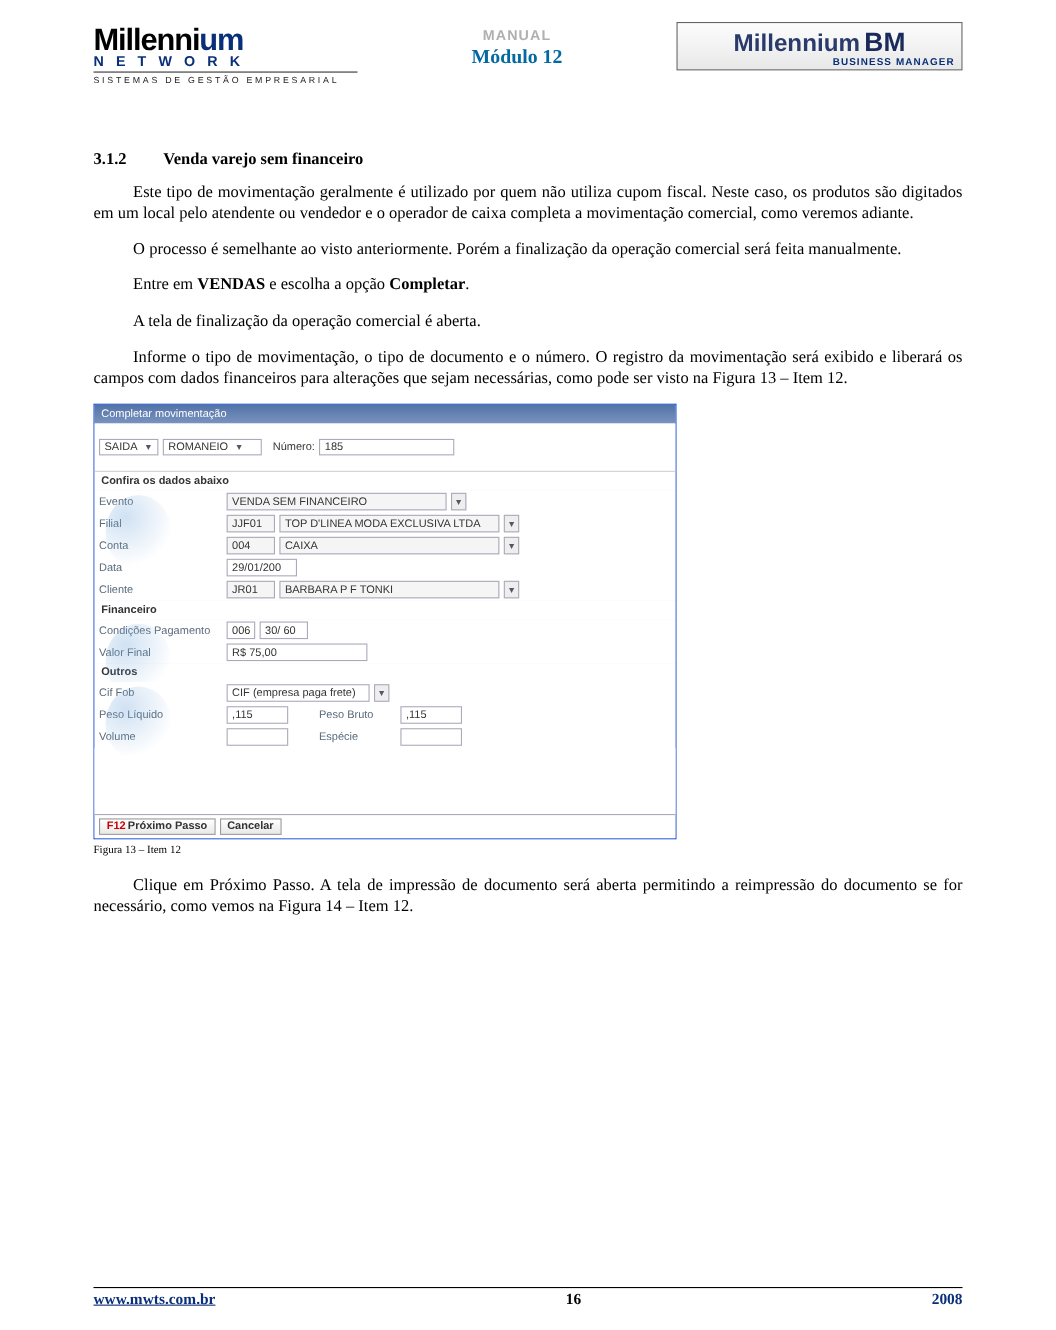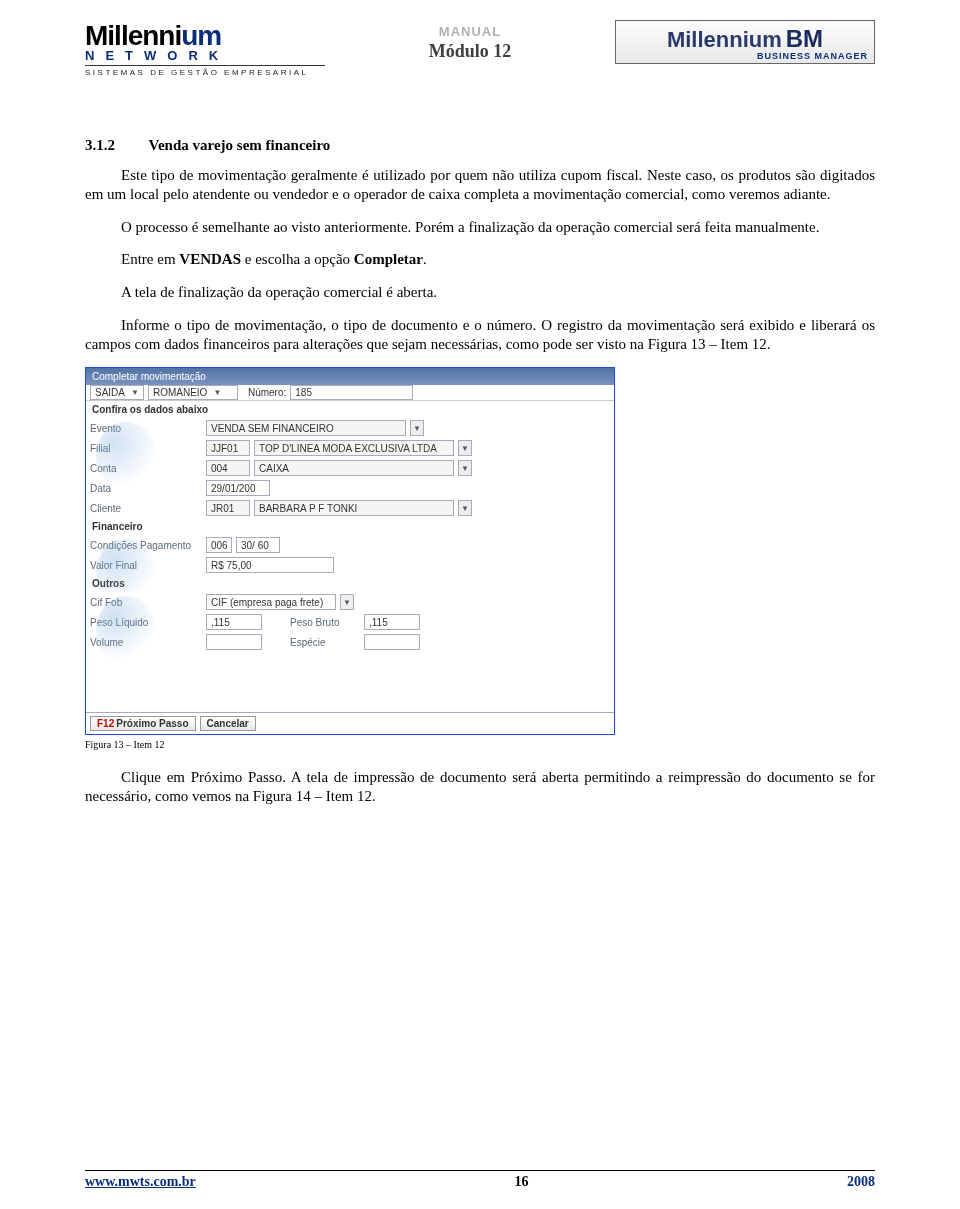--- a/index.html
+++ b/index.html
@@ -59,21 +59,21 @@
     font-family: Arial, sans-serif;
     font-size: 13px;
     font-weight: bold;
     color: #b0b0b0;
     letter-spacing: 1px;
   }
   .header-center .module {
     font-family: "Times New Roman", serif;
     font-size: 18px;
     font-weight: bold;
-    color: #404040;
+    color: #0369a1;
     margin-top: 2px;
   }
   .logo-right {
     width: 260px;
     border: 1px solid #666;
     background: linear-gradient(#fdfdfd, #e8e8e8);
     padding: 4px 6px 2px 6px;
     text-align: center;
   }
   .logo-right .brand2 {
@@ -124,21 +124,21 @@
     background: #eef1f6;
   }
   .ss-titlebar {
     background: linear-gradient(#5273a6, #7a93c0);
     color: #fff;
     font-size: 10px;
     padding: 3px 6px;
   }
   .ss-top-row {
     background: #fff;
-    padding: 0 4px;
+    padding: 14px 4px;
     display: flex;
     gap: 4px;
     align-items: center;
     border-bottom: 1px solid #ccc;
   }
   .ss-dd {
     border: 1px solid #aab;
     background: #fff;
     padding: 1px 4px;
     display: inline-flex;

